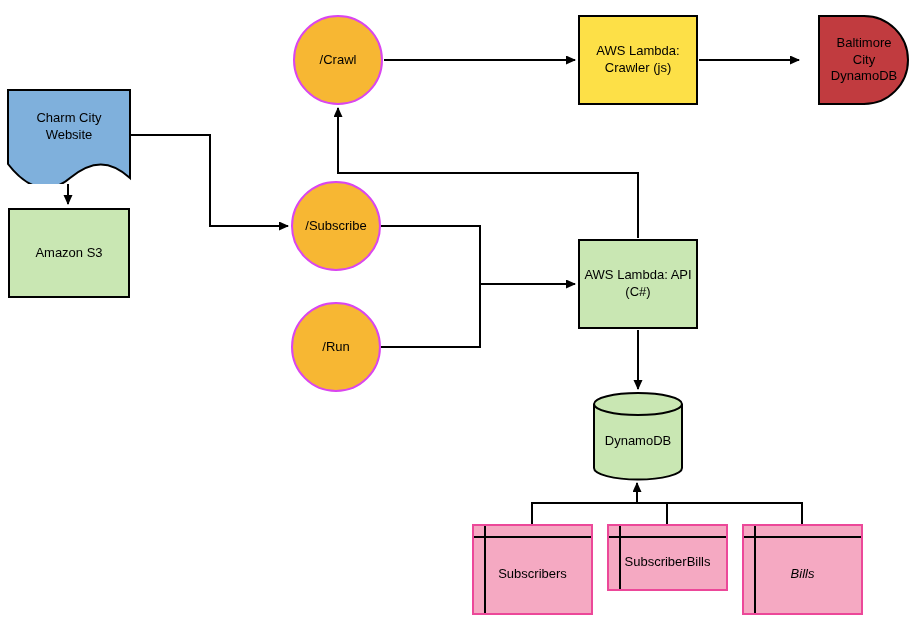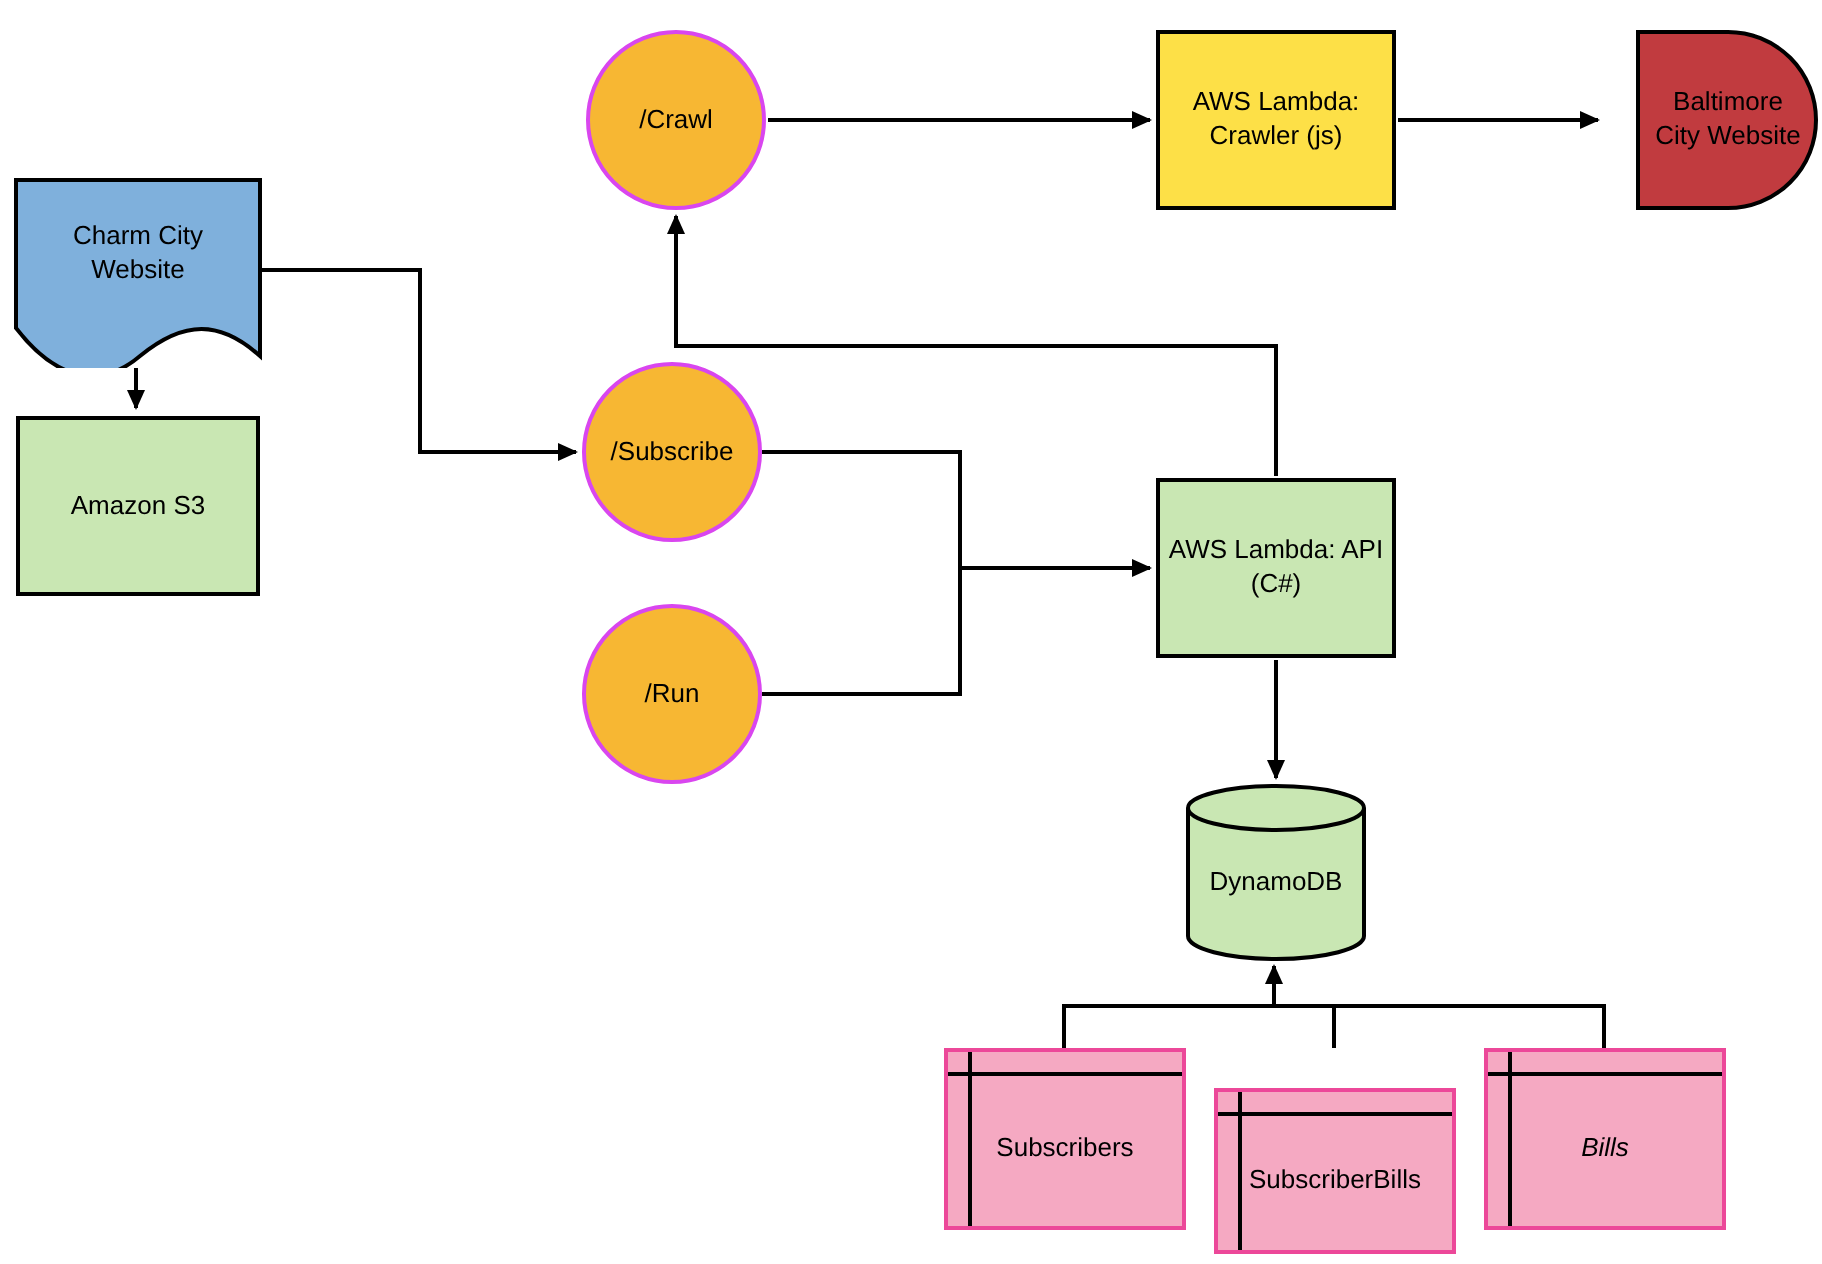--- a/index.html
+++ b/index.html
@@ -80,21 +80,21 @@
       <div>Crawler (js)</div>
     </div>
   </div>
 
   <div class="node" style="left:802px;top:15px;width:92px;height:90px;margin-left:16px;">
     <svg class="shape-svg" width="92" height="90" viewBox="0 0 92 90">
       <path d="M1,1 H46 A44,44 0 0 1 46,89 H1 Z" stroke="#000" stroke-width="2" fill="#C13B3F"></path>
     </svg>
     <div class="label">
       <div>Baltimore</div>
-      <div>City Website</div>
+      <div>City DynamoDB</div>
     </div>
   </div>
 
   <div class="node box" style="left: 578px; top: 239px; width: 120px; height: 90px; background-color: rgb(201, 231, 179);">
     <div class="label">
       <div>AWS Lambda: API</div>
       <div>(C#)</div>
     </div>
   </div>
 
@@ -105,21 +105,21 @@
     </svg>
     <div class="label" style="padding-top:8px;">DynamoDB</div>
   </div>
 
   <div class="node tbl" style="left: 472px; top: 524px; width: 121px; height: 91px; background-color: rgb(245, 169, 194);">
     <div class="hline"></div>
     <div class="vline"></div>
     <div class="label" style="padding-top:10px;">Subscribers</div>
   </div>
 
-  <div class="node tbl" style="left: 607px; top: 544px; width: 121px; height: 83px; background-color: rgb(245, 169, 194);">
+  <div class="node tbl" style="left: 607px; top: 524px; width: 121px; height: 67px; background-color: rgb(245, 169, 194);">
     <div class="hline"></div>
     <div class="vline"></div>
     <div class="label" style="padding-top:10px;">SubscriberBills</div>
   </div>
 
   <div class="node tbl" style="left: 742px; top: 524px; width: 121px; height: 91px; background-color: rgb(245, 169, 194); font-style: italic;">
     <div class="hline"></div>
     <div class="vline"></div>
     <div class="label" style="padding-top:10px;">Bills</div>
   </div>

